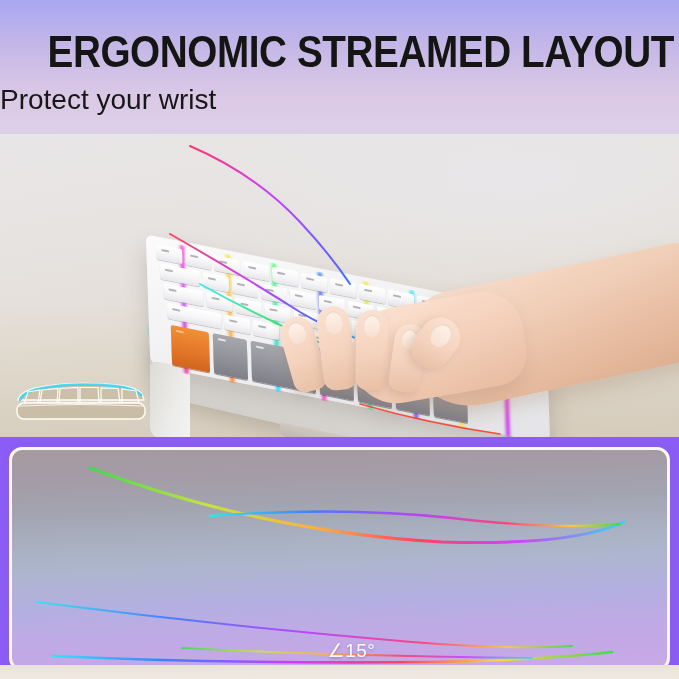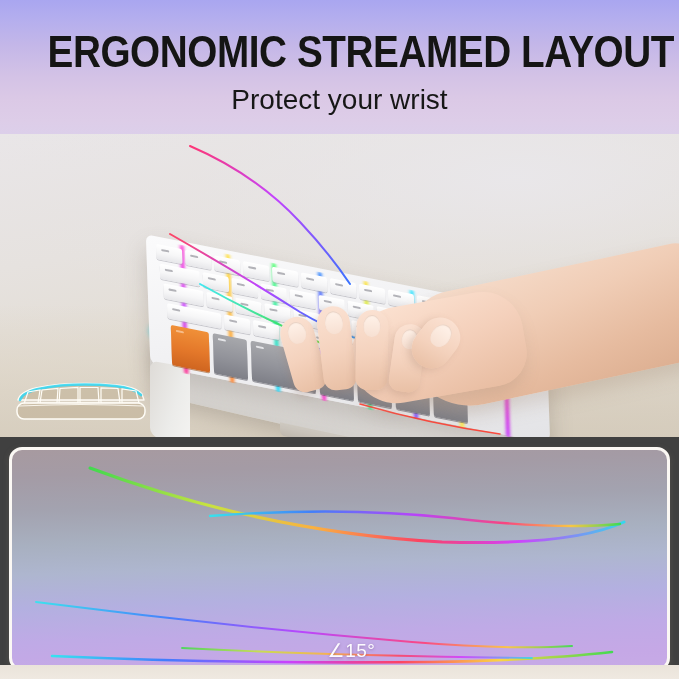--- a/index.html
+++ b/index.html
@@ -8,21 +8,21 @@
     background: #ffffff;
   }
   body {
     font-family: "Liberation Sans", sans-serif;
   }
   #page {
     position: relative;
     width: 679px;
     height: 679px;
     overflow: hidden;
-    background: #404040;
+    background: #8b5cf6;
   }
 
   
   .header {
     position: absolute;
     left: 0; top: 0;
     width: 679px;
     height: 134px;
     background: linear-gradient(180deg,
         #a9a6f0 0%,
@@ -47,21 +47,20 @@
     color: #151515;
     transform: scaleX(0.86);
     transform-origin: 50% 50%;
     white-space: nowrap;
     text-shadow: 0 0 1px rgba(255,255,255,0.35);
   }
   .header-sub {
     position: absolute;
     left: 0; top: 83px;
     width: 679px;
-    text-align: center;
     font-family: "Liberation Sans", sans-serif;
     font-weight: 400;
     font-size: 28px;
     line-height: 34px;
     color: #171717;
     white-space: nowrap;
   }
 
   
   .hero {

